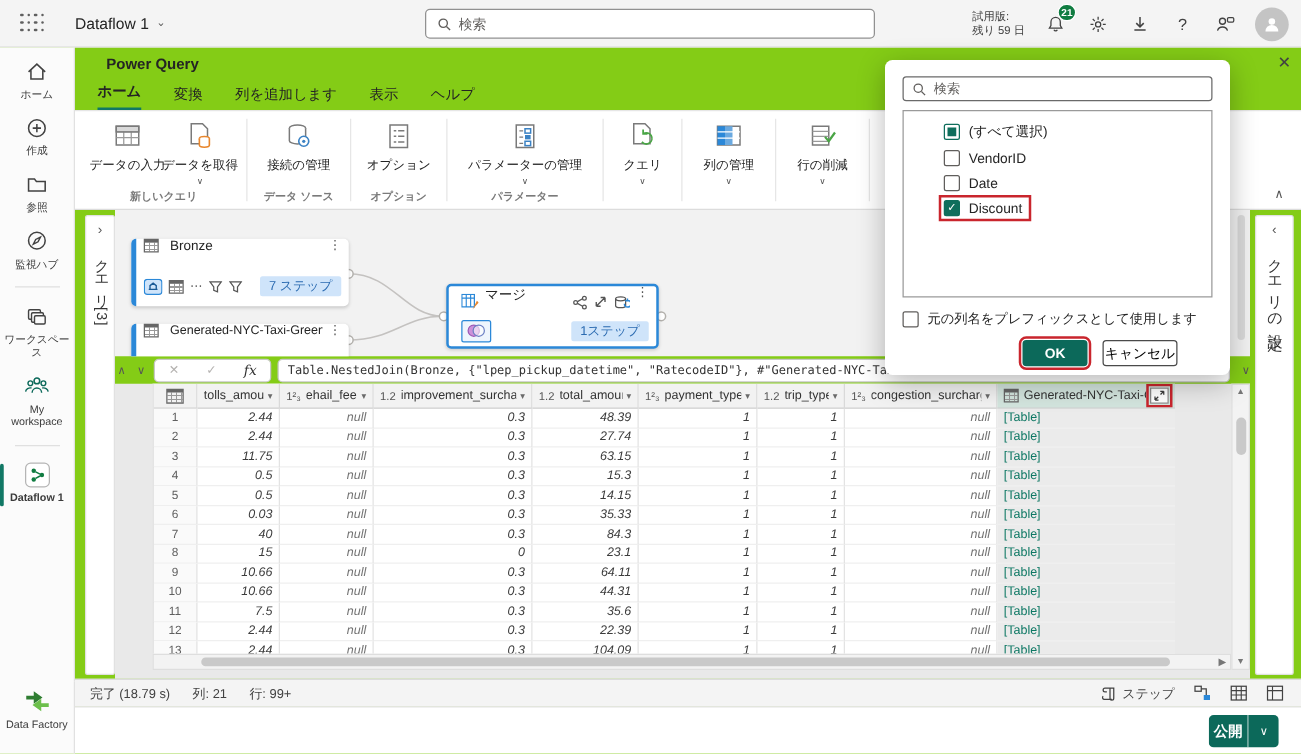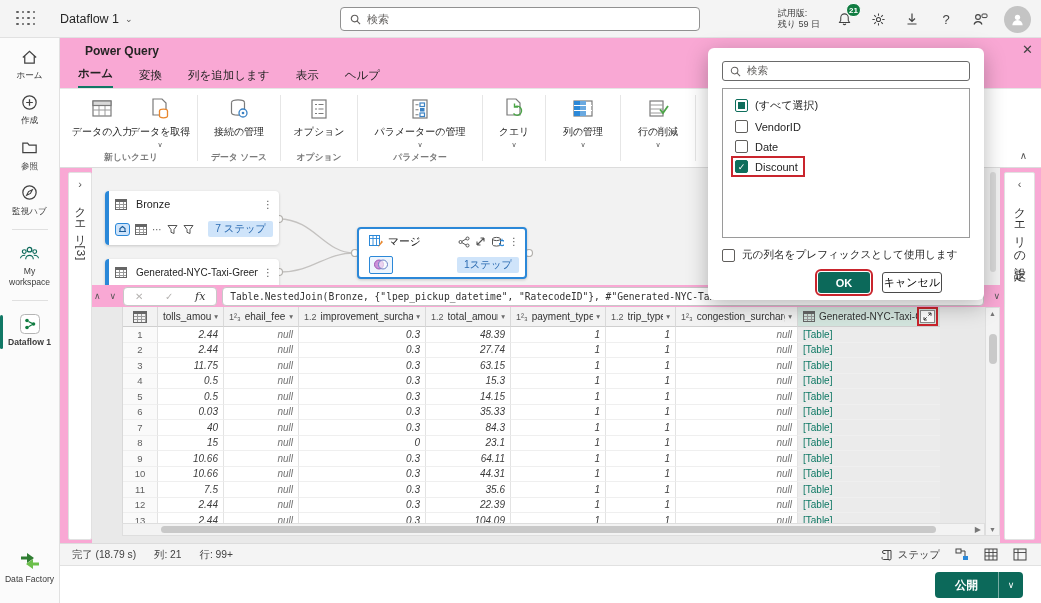--- a/index.html
+++ b/index.html
@@ -1,17 +1,17 @@
 <!DOCTYPE html>
 <html><head>
 <meta charset="utf-8">
 <style>
   * { margin:0; padding:0; box-sizing:border-box; }
   body { font-family:"Liberation Sans","DejaVu Sans",sans-serif; font-size:11px; color:#242424; background:#fff; }
-  .screen { position:relative; width:1041px; height:603px; background:#f9a8d4; overflow:hidden; }
+  .screen { position:relative; width:1041px; height:603px; background:#84cc16; overflow:hidden; }
 
   
   .topbar { position:absolute; left:0; top:0; width:1041px; height:38px; background:#f4f4f4; border-bottom:1px solid #e1e1e1; display:flex; align-items:center; }
   .waffle { width:20px; height:16px; margin-left:16px; display:grid; grid-template-columns:repeat(4,1fr); grid-template-rows:repeat(3,1fr); gap:2px; cursor:pointer; }
   .waffle i { width:2.5px; height:2.5px; background:#5f5f5f; border-radius:50%; }
   .app-title { margin-left:24px; font-size:12.5px; display:flex; align-items:center; gap:6px; }
   .app-title .chev { font-size:9px; color:#555; }
   .topsearch { position:absolute; left:340px; top:7px; width:360px; height:24px; background:#fff; border:1px solid #919191; border-radius:4px; display:flex; align-items:center; padding-left:9px; gap:6px; color:#605e5c; }
   .top-right { position:absolute; right:10px; top:0; height:38px; display:flex; align-items:center; gap:14px; }
   .trial { font-size:9px; line-height:1.25; color:#424242; text-align:left; }
@@ -52,21 +52,21 @@
   
   .queries-rail { position:absolute; left:68px; top:172px; width:24px; height:368px; background:#fff; border:1px solid #e1e1e1; border-radius:2px; display:flex; flex-direction:column; align-items:center; padding-top:5px; }
   .settings-rail { position:absolute; left:1004px; top:172px; width:31px; height:368px; background:#fff; border:1px solid #e1e1e1; border-radius:2px; display:flex; flex-direction:column; align-items:center; padding-top:5px; }
   .vtext { writing-mode:vertical-rl; font-size:11.5px; color:#333; margin-top:9px; letter-spacing:1px; }
   .rail-chev { font-size:11px; color:#555; cursor:pointer; }
 
   .diagram { position:absolute; left:92px; top:168px; width:908px; height:117px; background:#f2f2f2; overflow:hidden; }
   .diagram svg.wires { position:absolute; left:0; top:0; }
   .dnode { position:absolute; background:#fff; border-radius:4px; box-shadow:0 1px 3px rgba(0,0,0,.18); }
   .dnode .blue-bar { position:absolute; left:0; top:0; bottom:0; width:4px; background:#2b88d8; border-radius:4px 0 0 4px; }
-  .node-head { height:26px; display:flex; align-items:center; gap:5px; padding:0 6px 0 10px; font-size:11px; }
+  .node-head { height:26px; display:flex; gap:5px; padding:0 6px 0 10px; font-size:11px; }
   .node-name { flex:1; white-space:nowrap; overflow:hidden; font-size:10.8px; }
   .node-dots { color:#555; font-size:10px; cursor:pointer; }
   .node-row2 { height:24px; display:flex; align-items:center; gap:5px; padding:0 6px 0 10px; }
   .step-pill { margin-left:auto; background:#cfe4fa; color:#2b6bb1; font-size:10.3px; padding:1px 7px; border-radius:2px; white-space:nowrap; cursor:pointer; }
   .merge-node { border:2px solid #2b88d8; }
   .venn-box { width:24px; height:18px; border:1.5px solid #2b88d8; background:#eef5fd; border-radius:2px; display:flex; align-items:center; justify-content:center; }
   .mini-ico { display:flex; align-items:center; justify-content:center; }
   .d-scroll { position:absolute; right:4px; top:4px; width:6px; height:100px; background:#d9d9d9; border-radius:3px; }
 
   
@@ -107,31 +107,31 @@
   .vthumb { position:absolute; left:3px; top:26px; width:8px; height:30px; background:#c9c9c9; border-radius:4px; }
   .varrow { position:absolute; left:0; width:100%; text-align:center; font-size:7px; color:#777; }
 
   
   .statusbar { position:absolute; left:60px; top:543px; width:981px; height:22px; background:#f4f4f4; border-top:1px solid #dcdcdc; display:flex; align-items:center; font-size:10.3px; color:#424242; padding-left:12px; }
   .statusbar .sp { margin-right:18px; }
   .sb-right { margin-left:auto; display:flex; align-items:center; gap:15px; padding-right:14px; }
   .sb-ico { display:flex; align-items:center; gap:5px; cursor:pointer; color:#424242; }
   .footer { position:absolute; left:60px; top:565px; width:981px; height:38px; background:#fff; border-top:1px solid #e1e1e1; }
   .publish { position:absolute; right:18px; top:6px; height:26px; display:flex; border-radius:4px; overflow:hidden; cursor:pointer; }
-  .publish .main { background:#0c695a; color:#fff; font-size:11.5px; font-weight:bold; display:flex; align-items:center; padding:0 20px; }
+  .publish .main { background:#0c695a; color:#fff; font-size:11.5px; font-weight:bold; display:flex; align-items:center; padding:0 4px; }
   .publish .chev { background:#0c695a; color:#fff; width:25px; display:flex; align-items:center; justify-content:center; border-left:1px solid rgba(255,255,255,.45); font-size:9px; }
   .df-badge { position:absolute; left:0; top:545px; width:60px; height:58px; display:flex; flex-direction:column; align-items:center; justify-content:flex-start; background:#fbfbfb; border-right:1px solid #e1e1e1; padding-top:4px; gap:3px; }
   .df-label { font-size:8.6px; color:#3b3b3b; }
 
   
   .picker { position:absolute; left:708px; top:48px; width:276px; height:252px; background:#fff; border-radius:6px; box-shadow:0 6px 22px rgba(0,0,0,.28); z-index:50; padding:13px 14px 0; }
   .pk-search { height:20px; border:1px solid #6a6a6a; border-radius:3px; display:flex; align-items:center; gap:6px; padding-left:7px; color:#605e5c; font-size:10.5px; }
   .pk-list { margin-top:7px; height:150px; border:1px solid #9a9a9a; padding:7px 0 0 10px; overflow:hidden; }
   .pick-item { display:inline-flex; align-items:center; gap:7px; padding:2px 5px 2px 2px; margin-bottom:3px; cursor:pointer; }
-  .pick-item { display:flex; width:fit-content; }
+  .pick-item { display:flex; width:fit-content;margin-left:20px; }
   .pick-label { font-size:11px; color:#242424; }
   .cb { width:13px; height:13px; border:1px solid #605e5c; border-radius:2px; background:#fff; display:flex; align-items:center; justify-content:center; font-size:9px; color:#fff; flex:none; }
   .cb.checked { background:#0f6e5c; border-color:#0f6e5c; }
   .cb.indeterminate { border-color:#0f6e5c; position:relative; }
   .cb.indeterminate::after { content:""; width:7px; height:7px; background:#0f6e5c; }
   .red-box { outline:2px solid #c9252d; }
   .pk-prefix { display:flex; align-items:center; gap:7px; margin-top:10px; font-size:10.6px; }
   .pk-btns { display:flex; justify-content:flex-end; gap:12px; margin-top:10px; padding-right:28px; }
   .btn-ok { background:#0c695a; color:#fff; font-weight:bold; font-size:11px; border:none; border-radius:3px; width:52px; height:21px; cursor:pointer; outline-offset:2px; }
   .btn-ok.red-ring { outline:2px solid #c9252d; }
@@ -239,20 +239,30 @@
     <div class="nav-item">
       <span class="iconbox">
           <svg width="19" height="19" viewBox="0 0 20 20">
             <circle cx="10" cy="10" r="7" fill="none" stroke="#424242" stroke-width="1.3"></circle>
             <path d="M13 7 L11 11 L7 13 L9 9 Z" fill="none" stroke="#424242" stroke-width="1.2"></path>
           </svg>
         </span>
       <span class="nav-label">監視ハブ</span>
     </div>
     <div class="rail-div"></div>
+    <div class="nav-item">
+      <span class="iconbox">
+          <svg width="19" height="19" viewBox="0 0 20 20">
+            <rect x="3" y="4" width="10" height="8" rx="1" fill="#fbfbfb" stroke="#424242" stroke-width="1.2"></rect>
+            <rect x="5.5" y="6.5" width="10" height="8" rx="1" fill="#fbfbfb" stroke="#424242" stroke-width="1.2"></rect>
+            <rect x="8" y="9" width="9" height="7" rx="1" fill="#fbfbfb" stroke="#424242" stroke-width="1.2"></rect>
+          </svg>
+        </span>
+      <span class="nav-label">ワークスペース</span>
+    </div>
     <div class="nav-item">
       <span class="iconbox">
           <svg width="21" height="19" viewBox="0 0 22 20">
             <circle cx="11" cy="6" r="2.4" fill="none" stroke="#0c695a" stroke-width="1.3"></circle>
             <circle cx="5.5" cy="8" r="2" fill="none" stroke="#0c695a" stroke-width="1.2"></circle>
             <circle cx="16.5" cy="8" r="2" fill="none" stroke="#0c695a" stroke-width="1.2"></circle>
             <path d="M7 16 a4 4 0 0 1 8 0 M1.5 15 a4 3.5 0 0 1 5 -3 M20.5 15 a4 3.5 0 0 0 -5 -3" fill="none" stroke="#0c695a" stroke-width="1.2"></path>
           </svg>
         </span>
       <span class="nav-label">My workspace</span>

